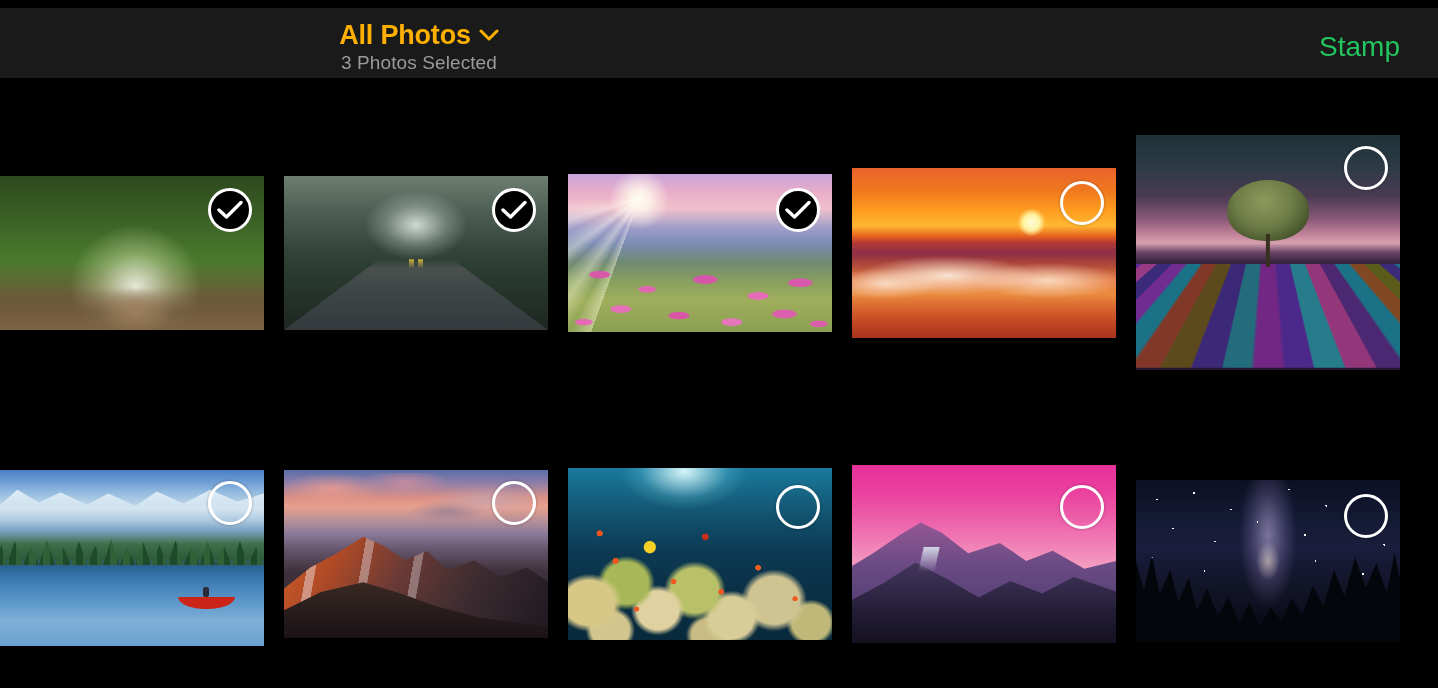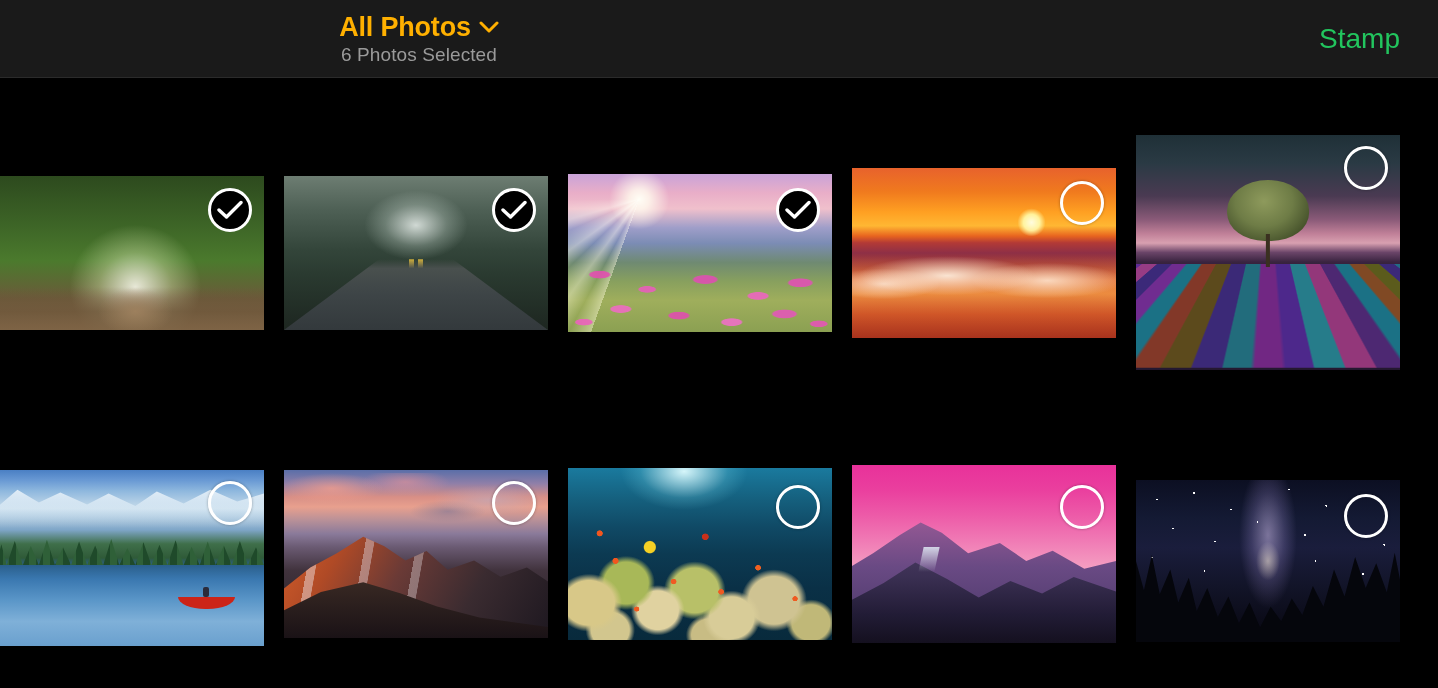--- a/index.html
+++ b/index.html
@@ -5,21 +5,21 @@
   * { box-sizing: border-box; margin: 0; padding: 0; }
   html, body {
     width: 1438px; height: 688px;
     background: #000;
     font-family: "Liberation Sans", sans-serif;
     overflow: hidden;
   }
 
   
   #header {
-    position: absolute; left: 0; top: 0;
+    position: absolute; left: 0; top: 8px;
     width: 1438px; height: 78px;
     background: #1a1a1a;
     border-bottom: 1px solid #2b2b2b;
   }
   #title-block {
     position: absolute; left: 0; top: 0;
     width: 838px; height: 78px;
     display: flex; flex-direction: column;
     align-items: center; justify-content: center;
     gap: 2px;
@@ -381,21 +381,21 @@
 <div id="header">
   <div id="title-block">
     <div id="title-row">
       <span id="album-title">All Photos</span>
       <span id="chevron">
         <svg width="20" height="13" viewBox="0 0 20 13" aria-hidden="true">
           <path d="M2 2 L10 10 L18 2" fill="none" stroke="#ffb000" stroke-width="3" stroke-linecap="round" stroke-linejoin="round"></path>
         </svg>
       </span>
     </div>
-    <div id="selection-count">6 Photos Selected</div>
+    <div id="selection-count">3 Photos Selected</div>
   </div>
   <button id="stamp-button">Stamp</button>
 </div>
 
 <div id="photo-grid">
     <div class="photo-cell" style="left: -4px; top: 98px; width: 268px; height: 154px;">
       <div class="photo-art art-forest-path"></div>
     </div>
     <div class="badge selected" style="left: 208px; top: 110px;">
       <svg class="tick" width="26" height="20" viewBox="0 0 26 20">

